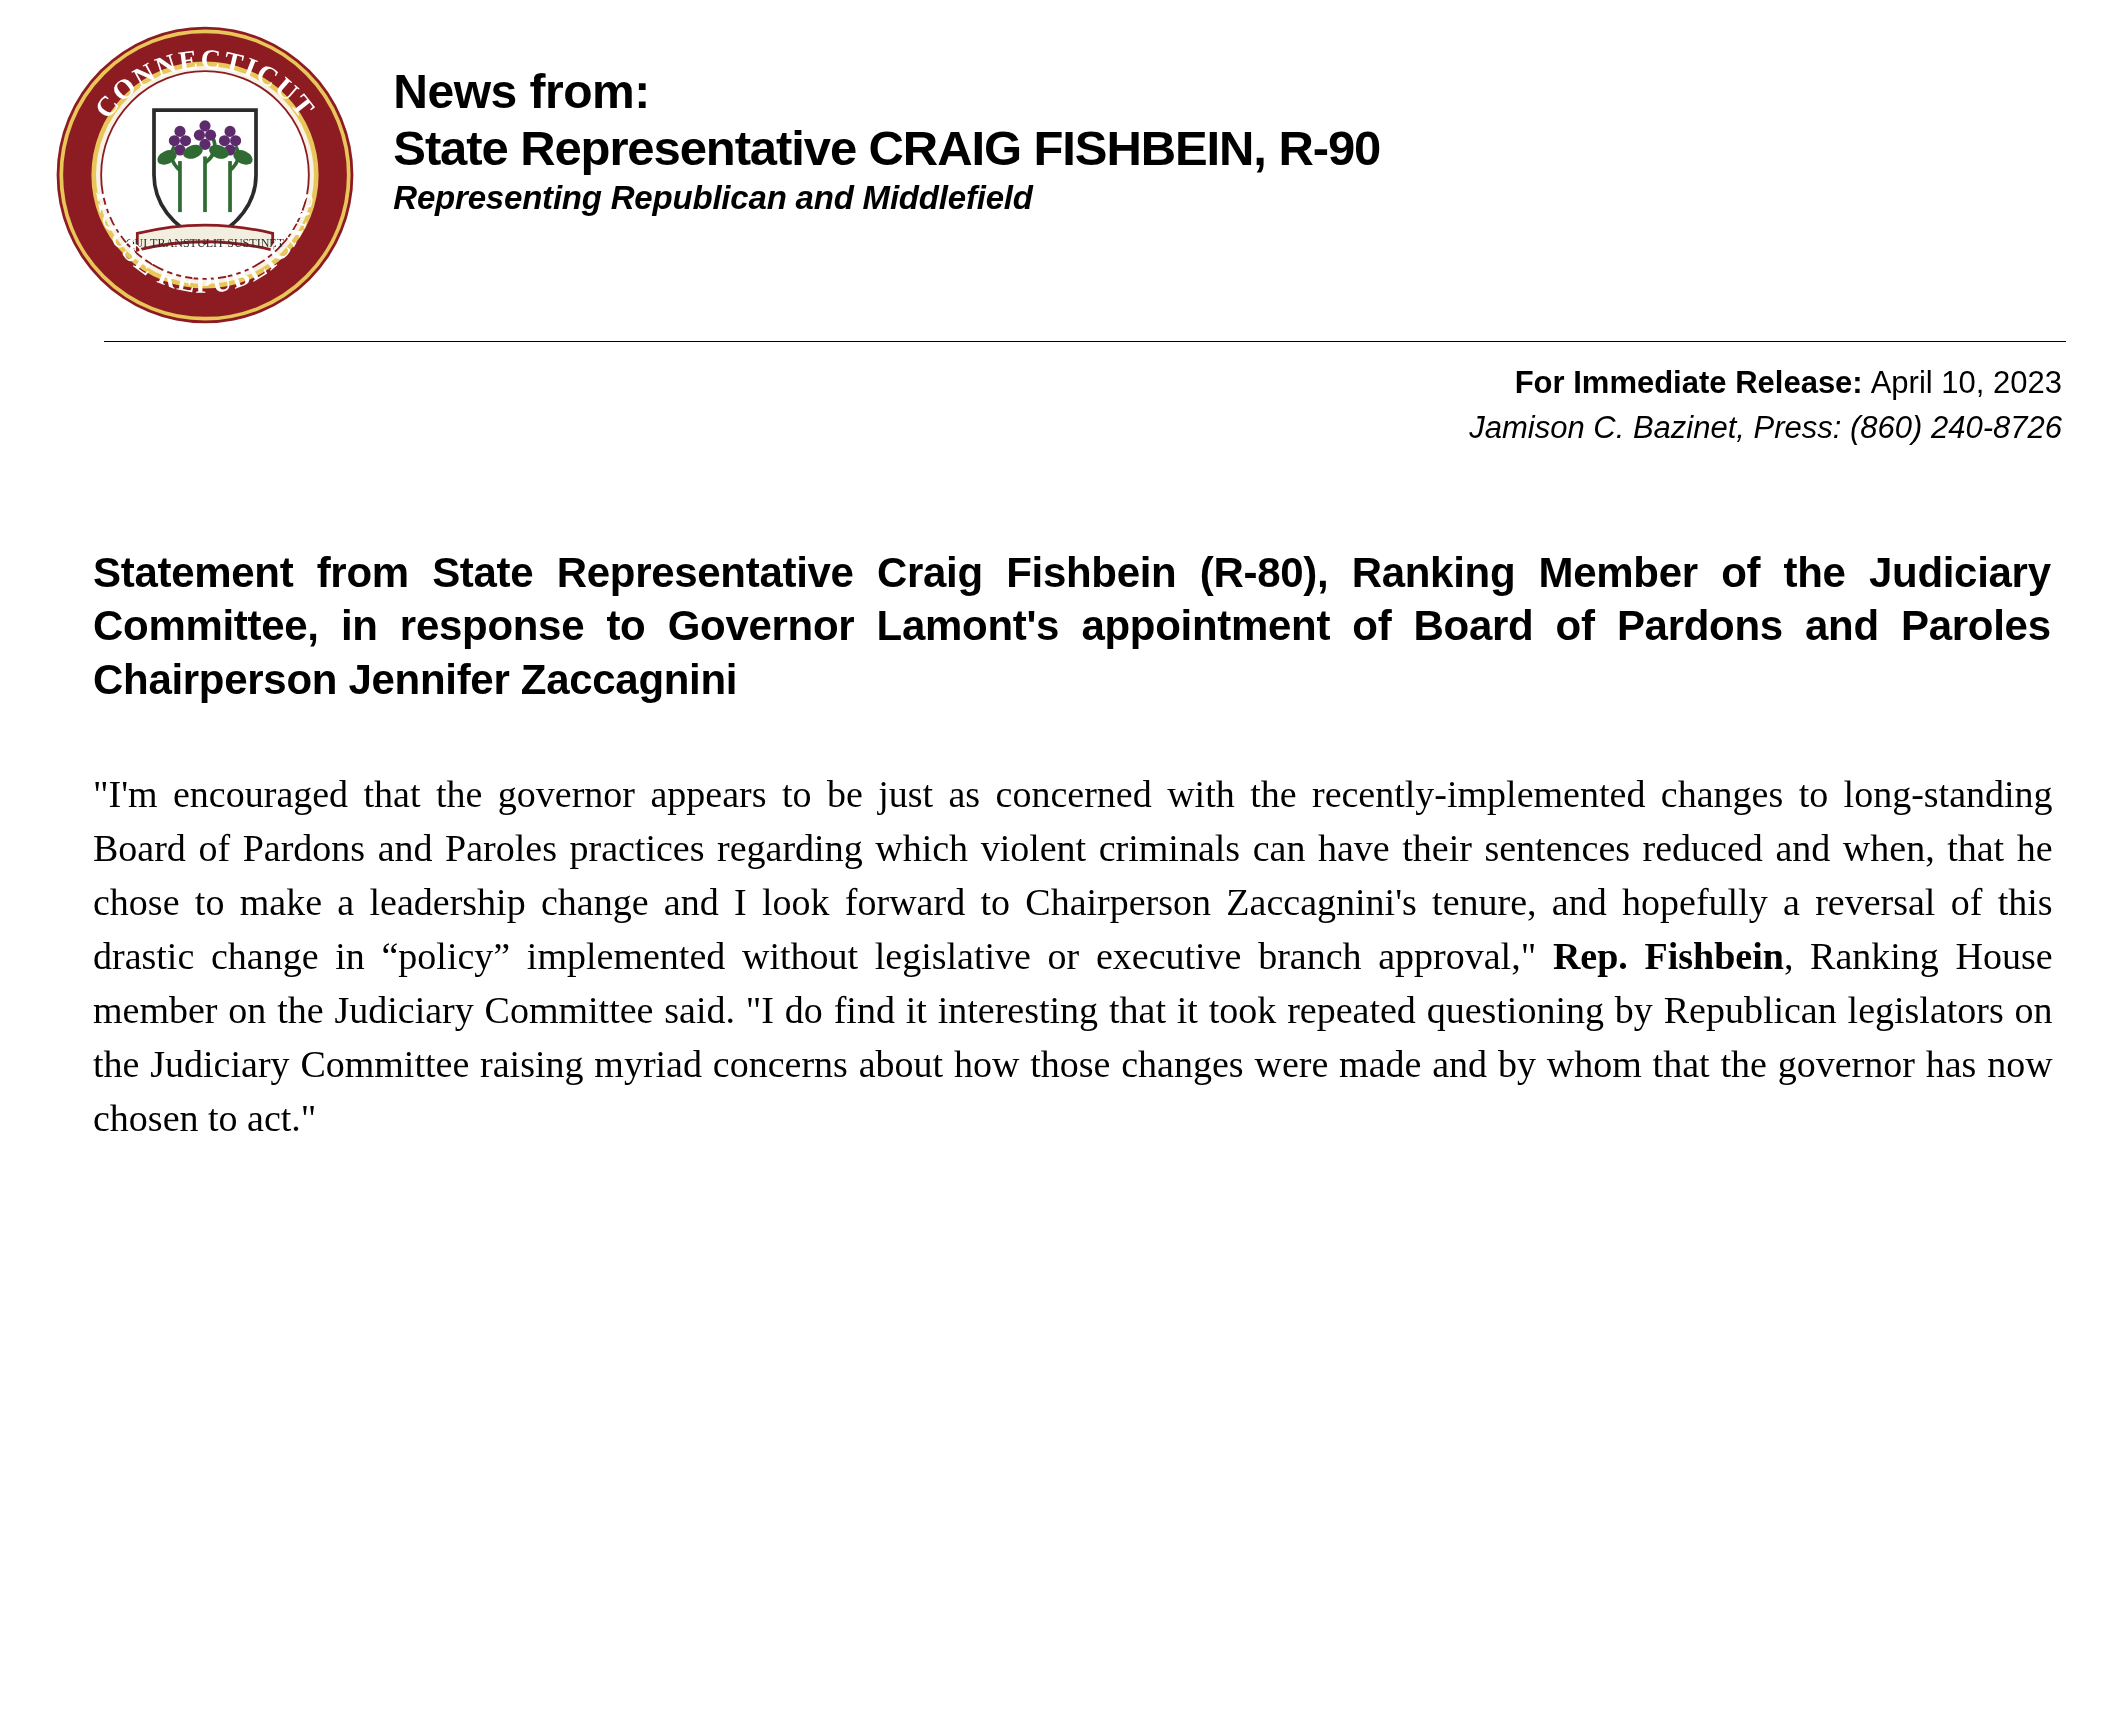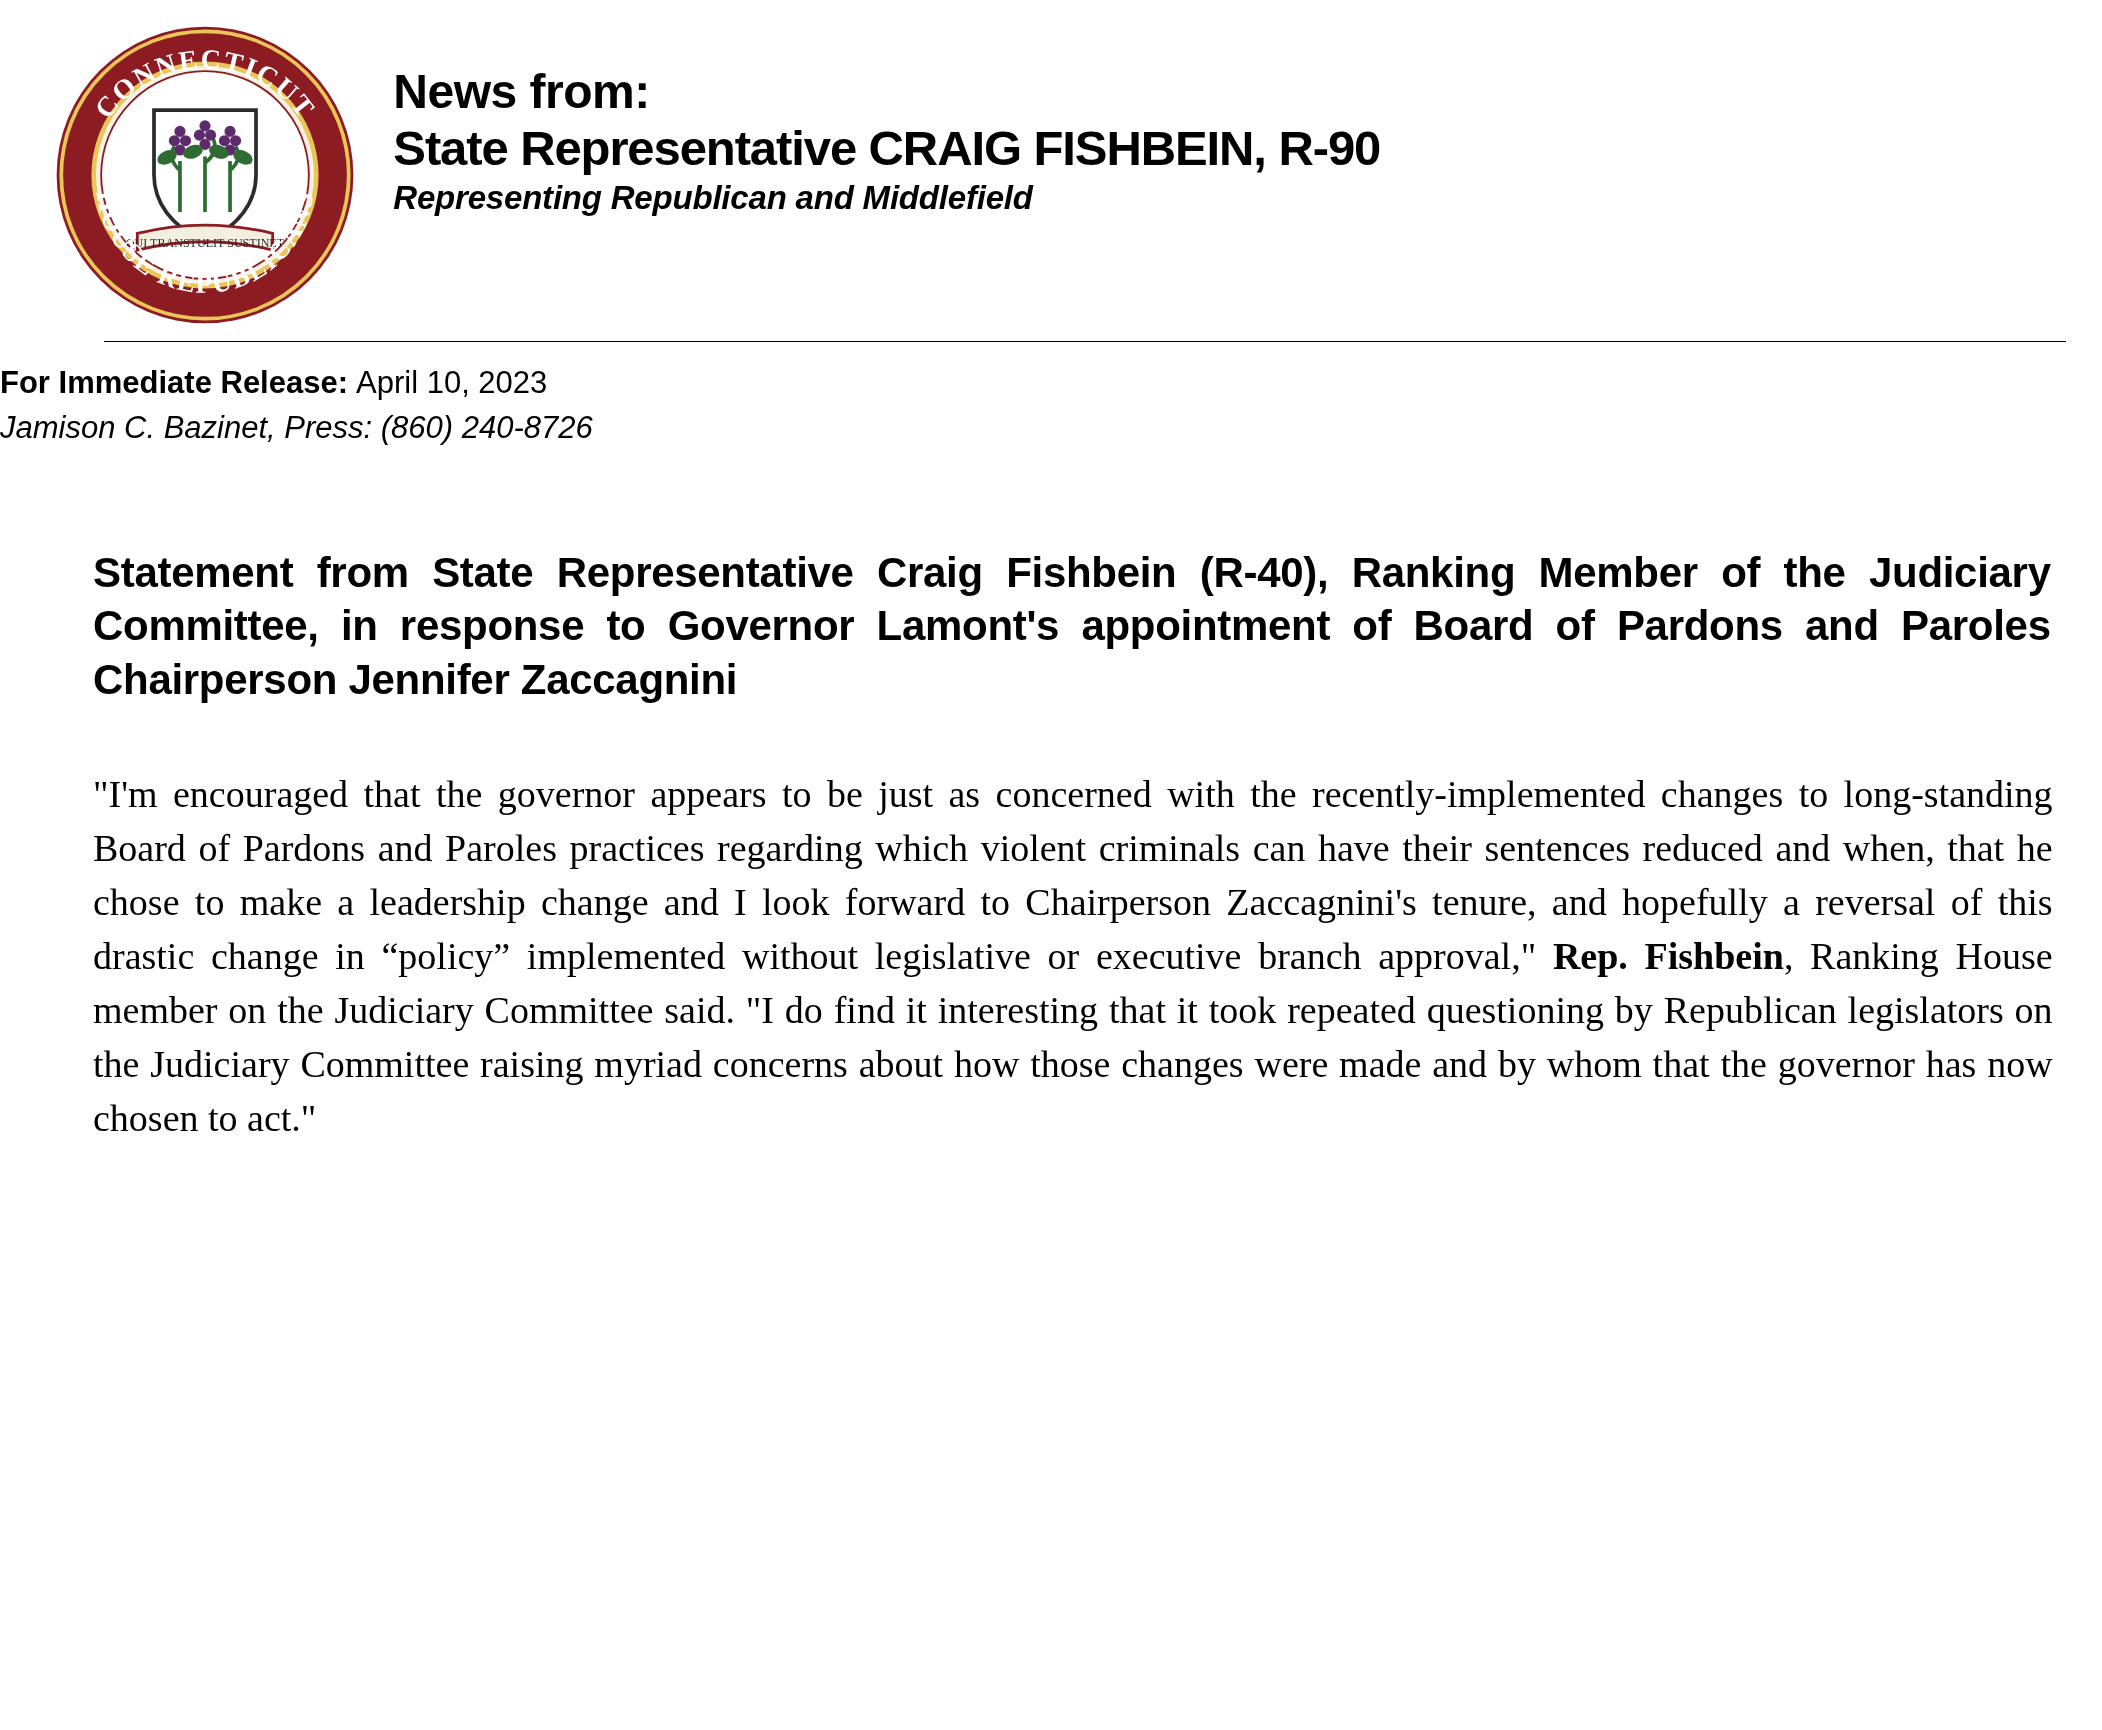--- a/index.html
+++ b/index.html
@@ -73,21 +73,21 @@
   }
 
   .rule {
     border: none;
     border-top: 1.9px solid #000;
     margin: 13px 37px 0 104px;
   }
 
   
   .release-block {
-    text-align: left;
+    text-align: right;
     padding: 18.6px 41px 0 0;
     font-size: 32px;
     line-height: 1.35;
   }
   .release-line-1 .label {
     font-family: "Liberation Sans", sans-serif;
     font-weight: bold;
     font-size: 31px;
   }
   .release-line-1 .value {
@@ -215,21 +215,21 @@
     <div class="release-line-1">
       <span class="label">For Immediate Release:</span>
       <span class="value">April 10, 2023</span>
     </div>
     <div class="release-line-2">Jamison C. Bazinet, Press: (860) 240-8726</div>
   </div>
 
   <div class="content">
 
     <div class="headline">
-      <span>Statement from </span><span class="bold-strong">State Representative Craig Fishbein (R-40)</span><span>, Ranking Member of the Judiciary Committee, in response to Governor Lamont's appointment of Board of Pardons and Paroles Chairperson Jennifer Zaccagnini</span>
+      <span>Statement from </span><span class="bold-strong">State Representative Craig Fishbein (R-80)</span><span>, Ranking Member of the Judiciary Committee, in response to Governor Lamont's appointment of Board of Pardons and Paroles Chairperson Jennifer Zaccagnini</span>
     </div>
 
     <div class="statement">
       <span>"I'm encouraged that the governor appears to be just as concerned with the recently-implemented changes to long-standing Board of Pardons and Paroles practices regarding which violent criminals can have their sentences reduced and when, that he chose to make a leadership change and I look forward to Chairperson Zaccagnini's tenure, and hopefully a reversal of this drastic change in “policy” implemented without legislative or executive branch approval," </span><b>Rep. Fishbein</b><span>, Ranking House member on the Judiciary Committee said. "I do find it interesting that it took repeated questioning by Republican legislators on the Judiciary Committee raising myriad concerns about how those changes were made and by whom that the governor has now chosen to act."</span>
     </div>
 
 
 
   </div>
 </div>

